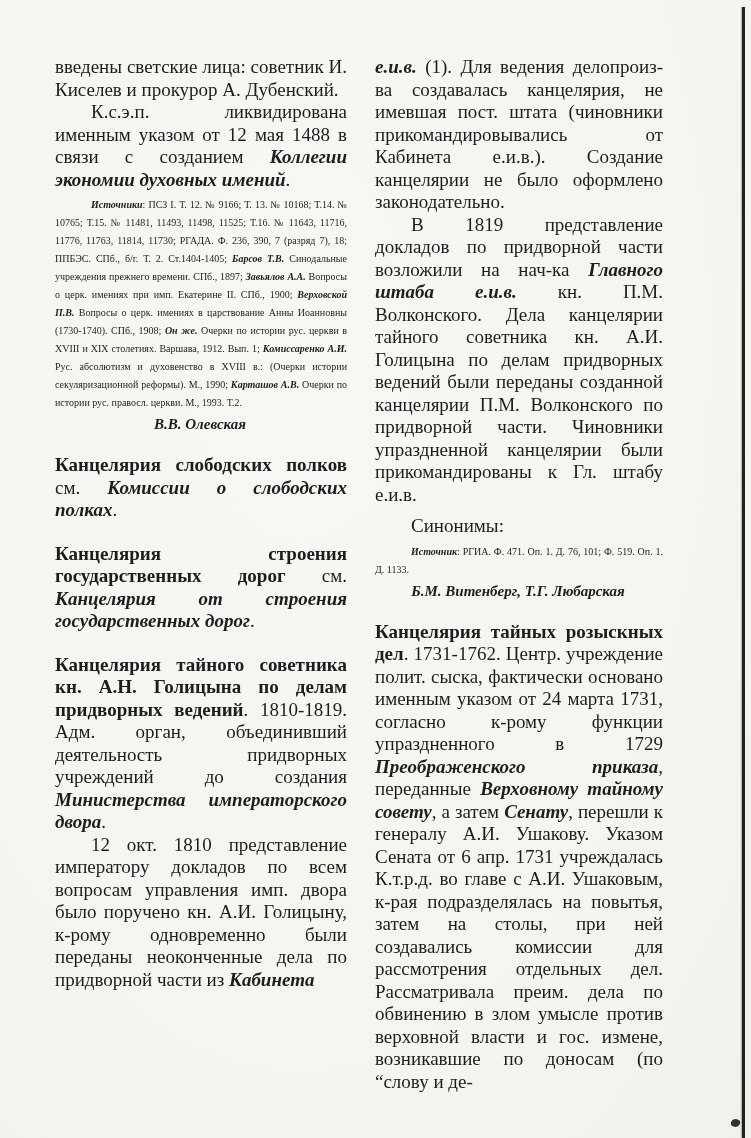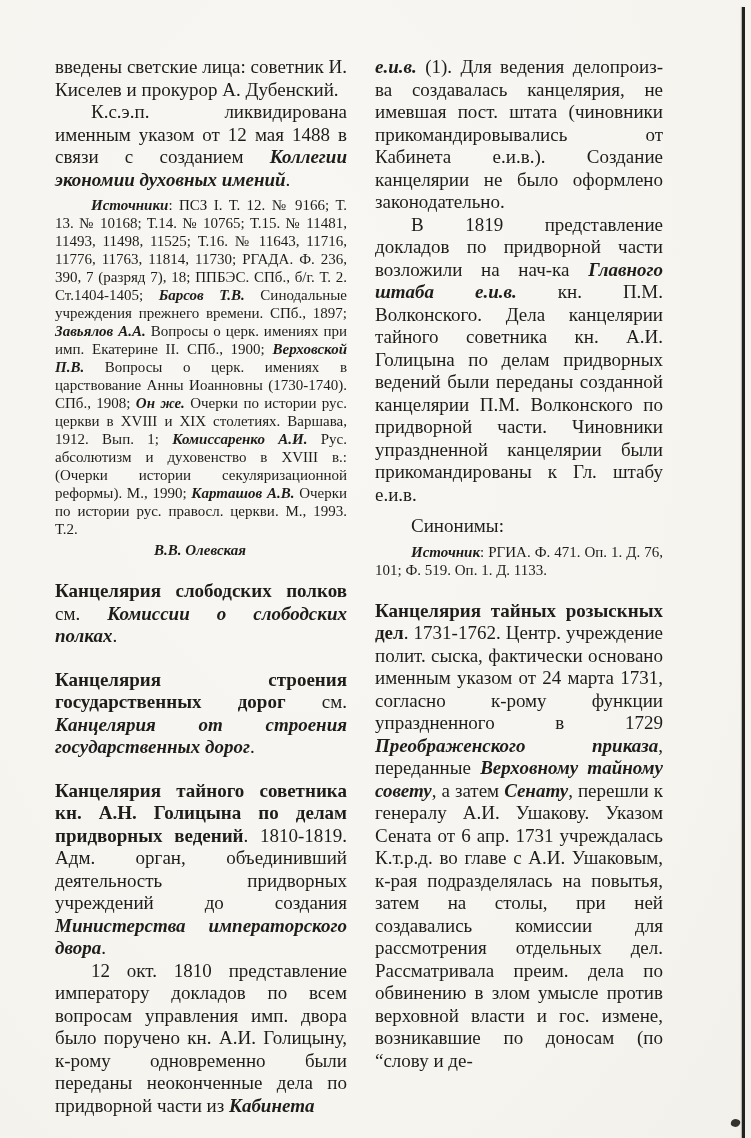--- a/index.html
+++ b/index.html
@@ -25,21 +25,21 @@
     text-align: justify;
   }
   .col-left  { left: 55px;  width: 292px; }
   .col-right { left: 375px; width: 288px; }
 
   p.blk { margin: 0; padding: 0; }
   p.cont      { text-indent: 0; }
   p.para      { text-indent: 36px; }
   p.synhead   { text-indent: 36px; text-align: left; margin-top: 9px; }
   p.entry     { text-indent: 0; margin-top: 21px; }
-  p.sources   { font-size: 15px; line-height: 18px; text-indent: 36px; margin-top: 5px; }
+  p.sources   { font-size: 10px; line-height: 18px; text-indent: 36px; margin-top: 5px; }
   p.signature { font-size: 15px; line-height: 18px; text-align: center; margin-top: 3px; padding-right: 2px; }
 
   span.i  { font-style: italic; font-weight: bold; }
   span.b  { font-weight: bold; }
 
   .page-number {
     position: absolute;
     left: 330px;
     top: 1134px;
     width: 60px;
@@ -79,18 +79,19 @@
       <p class="blk entry"><span class="b">Канцелярия слободских полков</span><span> см. </span><span class="i">Комиссии о слободских полках</span><span>.</span></p>
       <p class="blk entry"><span class="b">Канцелярия строения государственных дорог</span><span> см. </span><span class="i">Канцелярия от строения государственных дорог</span><span>.</span></p>
       <p class="blk entry"><span class="b">Канцелярия тайного советника кн. А.Н. Голицына по делам придворных ведений</span><span>. 1810-1819. Адм. орган, объединивший деятельность придворных учреждений до создания </span><span class="i">Министерства императорского двора</span><span>.</span></p>
       <p class="blk para"><span>12 окт. 1810 представление императору докладов по всем вопросам управления имп. двора было поручено кн. А.И. Голицыну, к-рому одновременно были переданы неоконченные дела по придворной части из </span><span class="i">Кабинета</span></p>
     </div>
   <div class="col col-right">
       <p class="blk cont"><span class="i">е.и.в.</span><span> (1). Для ведения делопроиз-ва создавалась канцелярия, не имевшая пост. штата (чиновники прикомандировывались от Кабинета е.и.в.). Создание канцелярии не было оформлено законодательно.</span></p>
       <p class="blk para"><span>В 1819 представление докладов по придворной части возложили на нач-ка </span><span class="i">Главного штаба е.и.в.</span><span> кн. П.М. Волконского. Дела канцелярии тайного советника кн. А.И. Голицына по делам придворных ведений были переданы созданной канцелярии П.М. Волконского по придворной части. Чиновники упраздненной канцелярии были прикомандированы к Гл. штабу е.и.в.</span></p>
       <p class="blk synhead"><span>Синонимы:</span></p>
       <p class="blk sources"><span class="i">Источник</span><span>: РГИА. Ф. 471. Оп. 1. Д. 76, 101; Ф. 519. Оп. 1. Д. 1133.</span></p>
+      <p class="blk signature"><span class="i">Б.М. Витенберг, Т.Г. Любарская</span></p>
       <p class="blk entry"><span class="b">Канцелярия тайных розыскных дел</span><span>. 1731-1762. Центр. учреждение полит. сыска, фактически основано именным указом от 24 марта 1731, согласно к-рому функции упраздненного в 1729 </span><span class="i">Преображенского приказа</span><span>, переданные </span><span class="i">Верховному тайному совету</span><span>, а затем </span><span class="i">Сенату</span><span>, перешли к генералу А.И. Ушакову. Указом Сената от 6 апр. 1731 учреждалась К.т.р.д. во главе с А.И. Ушаковым, к-рая подразделялась на повытья, затем на столы, при ней создавались комиссии для рассмотрения отдельных дел. Рассматривала преим. дела по обвинению в злом умысле против верховной власти и гос. измене, возникавшие по доносам (по “слову и де-</span></p>
     </div>
   <div class="page-number">233</div>
   <div class="scan-line"></div>
   <div class="scan-blob"></div>
 </div>
 
 </body></html>

